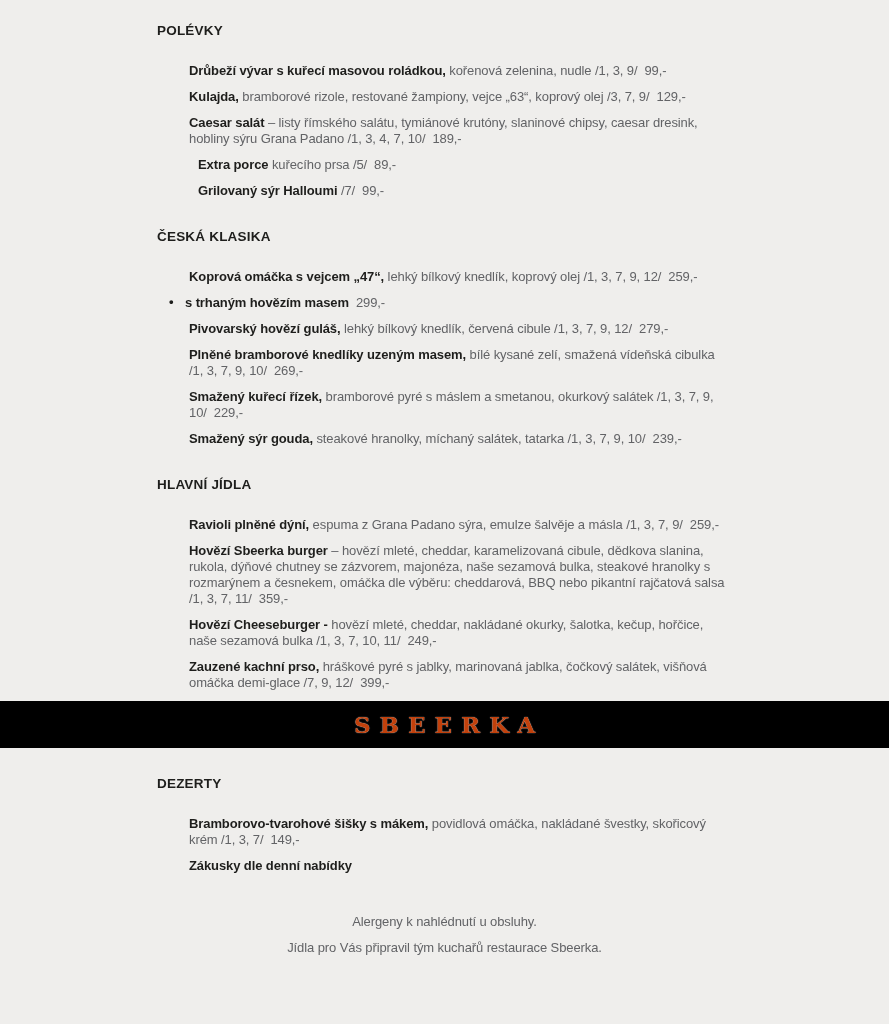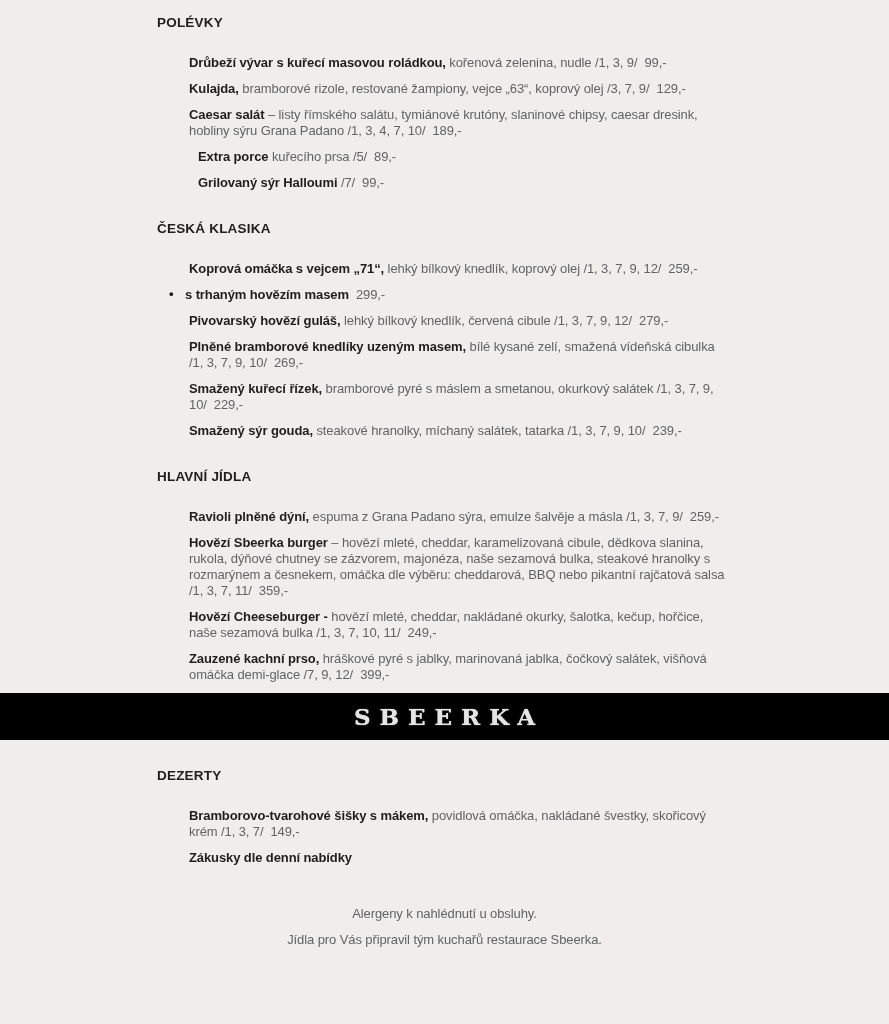--- a/index.html
+++ b/index.html
@@ -10,21 +10,21 @@
     width: 889px;
     min-height: 1024px;
     background: #efeeec;
     font-family: "Liberation Sans", sans-serif;
     font-size: 13px;
     letter-spacing: -0.1px;
     color: #626366;
   }
   .content {
     width: 575px;
-    margin: 0 auto;
+    margin: 8px auto;
   }
   .content.top {
     padding-top: 15px;
   }
   .section-heading {
     font-size: 13.5px;
     font-weight: bold;
     color: #1e1e1c;
     letter-spacing: 0.2px;
     margin: 30px 0 25px 0;
@@ -61,21 +61,21 @@
   }
   .band {
     background: #000000;
     height: 47px;
     margin: 6px 0 28px 0;
     display: flex;
     align-items: center;
     justify-content: center;
   }
   .logo {
-    color: #e5e5e5;
+    color: #c2410c;
     font-family: "DejaVu Serif", serif;
     font-weight: bold;
     font-size: 23px;
     letter-spacing: 9px;
     text-transform: uppercase;
     text-shadow: 0 0 1px #ffffff;
     padding-left: 9px; 
   }
   .footer {
     margin-top: 40px;
@@ -99,21 +99,21 @@
   </section>
 
   <section>
     <p class="item"><span class="item-name">Caesar salát</span> <span class="item-desc">– listy římského salátu, tymiánové krutóny, slaninové chipsy, caesar dresink, hobliny sýru Grana Padano /1, 3, 4, 7, 10/</span><span class="item-price">189,-</span></p>
     <p class="item indent"><span class="item-name">Extra porce</span> <span class="item-desc">kuřecího prsa /5/</span><span class="item-price">89,-</span></p>
     <p class="item indent"><span class="item-name">Grilovaný sýr Halloumi</span> <span class="item-desc">/7/</span><span class="item-price">99,-</span></p>
   </section>
 
   <section>
     <h2 class="section-heading">ČESKÁ KLASIKA</h2>
-    <p class="item"><span class="item-name">Koprová omáčka s vejcem „71“,</span> <span class="item-desc">lehký bílkový knedlík, koprový olej /1, 3, 7, 9, 12/</span><span class="item-price">259,-</span></p>
+    <p class="item"><span class="item-name">Koprová omáčka s vejcem „47“,</span> <span class="item-desc">lehký bílkový knedlík, koprový olej /1, 3, 7, 9, 12/</span><span class="item-price">259,-</span></p>
     <p class="item bullet"><span class="bullet-dot">•</span><span class="item-name">s trhaným hovězím masem</span><span class="item-price">299,-</span></p>
     <p class="item"><span class="item-name">Pivovarský hovězí guláš,</span> <span class="item-desc">lehký bílkový knedlík, červená cibule /1, 3, 7, 9, 12/</span><span class="item-price">279,-</span></p>
     <p class="item"><span class="item-name">Plněné bramborové knedlíky uzeným masem,</span> <span class="item-desc">bílé kysané zelí, smažená vídeňská cibulka /1, 3, 7, 9, 10/</span><span class="item-price">269,-</span></p>
     <p class="item"><span class="item-name">Smažený kuřecí řízek,</span> <span class="item-desc">bramborové pyré s máslem a smetanou, okurkový salátek /1, 3, 7, 9, 10/</span><span class="item-price">229,-</span></p>
     <p class="item"><span class="item-name">Smažený sýr gouda,</span> <span class="item-desc">steakové hranolky, míchaný salátek, tatarka /1, 3, 7, 9, 10/</span><span class="item-price">239,-</span></p>
   </section>
 
   <section>
     <h2 class="section-heading">HLAVNÍ JÍDLA</h2>
     <p class="item"><span class="item-name">Ravioli plněné dýní,</span> <span class="item-desc">espuma z Grana Padano sýra, emulze šalvěje a másla /1, 3, 7, 9/</span><span class="item-price">259,-</span></p>

